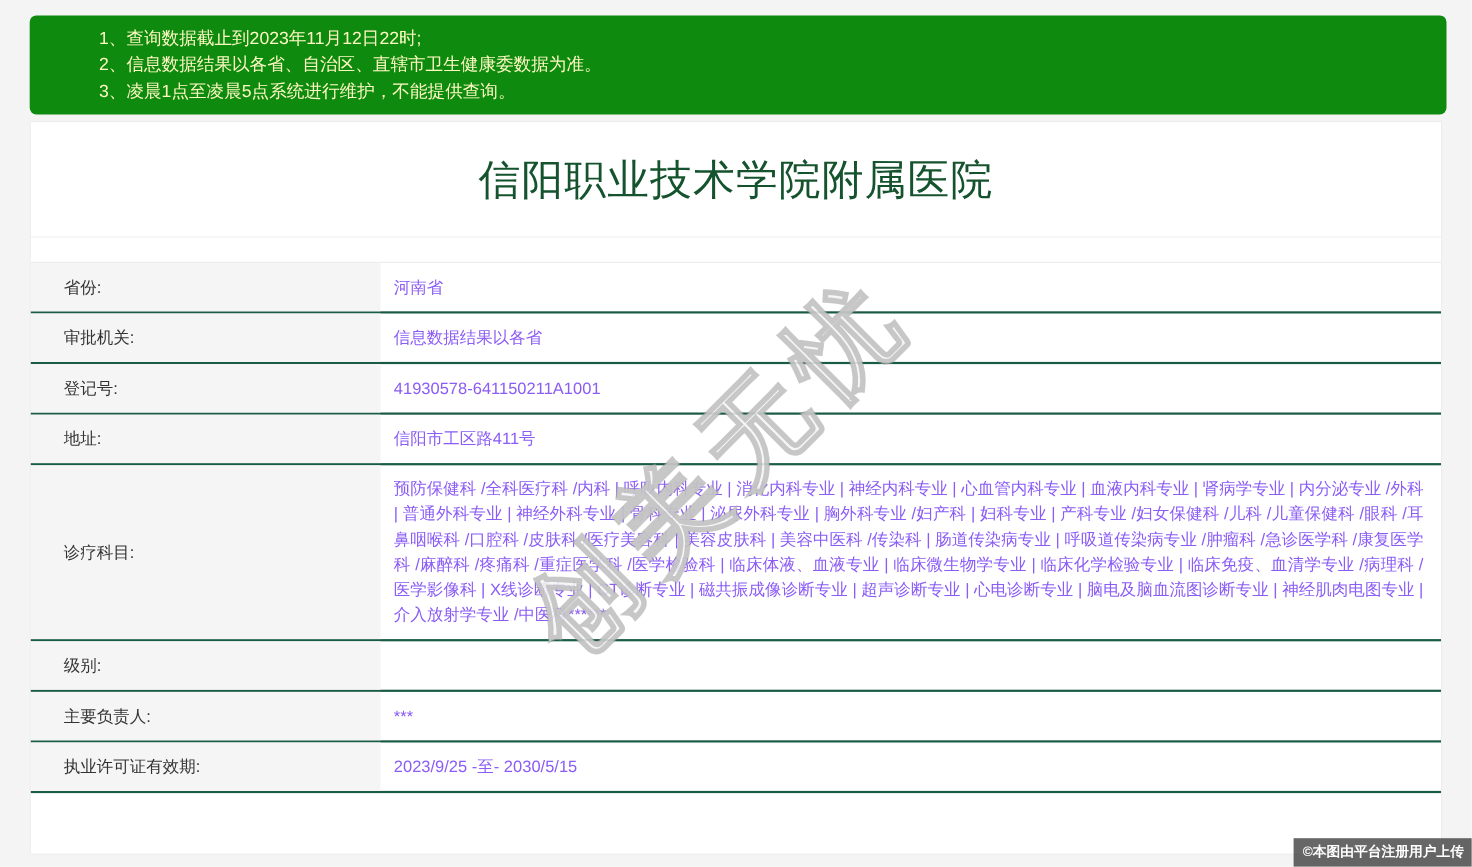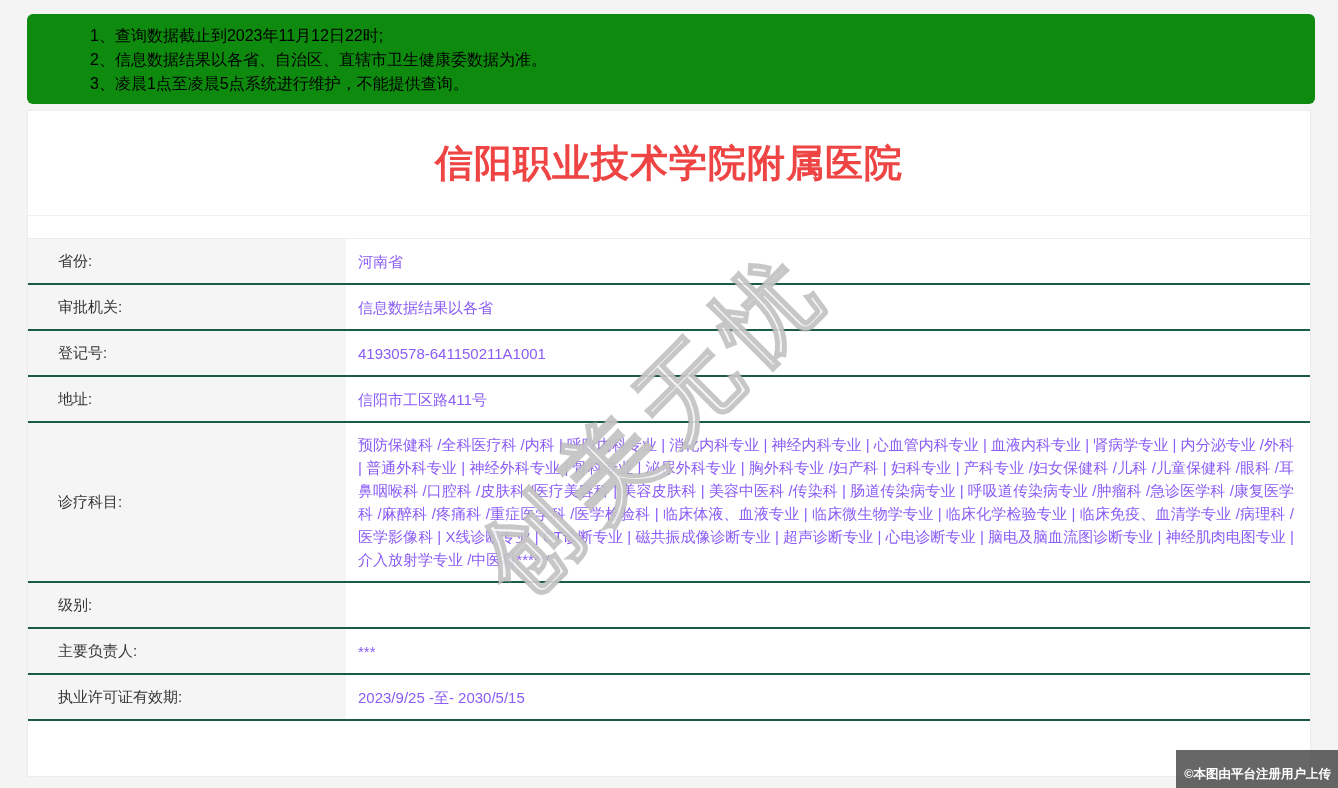--- a/index.html
+++ b/index.html
@@ -8,35 +8,35 @@
     background:#f4f4f4;
     font-family:"Liberation Sans","DejaVu Sans",sans-serif;
     color:#333;
   }
   
   .banner{
     position:absolute;left:27px;top:14px;width:1288px;height:90px;
     background:var(--banner-green,#0e8a0e);
     border-radius:6px;box-sizing:border-box;
     padding:10px 20px 0 63px;
-    color:#000000;font-size:16px;line-height:24px;
+    color:#fef9c3;font-size:16px;line-height:24px;
   }
   .banner .line{white-space:nowrap;}
   
   .card{
     position:absolute;left:27px;top:110px;width:1284px;height:667px;
     background:#ffffff;border:1px solid #ececec;box-sizing:border-box;
   }
   .title-sec{
     height:104px;margin:0 0 22px 0;
     border-bottom:1px solid #f0f0f0;
     display:flex;align-items:center;justify-content:center;
   }
   .title-sec h1{
-    margin:0;font-size:38px;font-weight:700;color:#ef4444;letter-spacing:1px;
+    margin:0;font-size:38px;font-weight:400;color:#14532d;letter-spacing:1px;
   }
   .info-table{border-top:1px solid #ececec;}
   .row{
     display:flex;align-items:stretch;
     border-bottom:2px solid var(--row-border,#1a5b45);
     min-height:44px;
   }
   .row .label{
     width:318px;flex:0 0 318px;box-sizing:border-box;
     background:var(--label-bg,#f5f5f5);
@@ -61,21 +61,21 @@
     color:rgba(255,255,255,0.78);
     -webkit-text-stroke:2px rgba(160,160,160,0.55);
     text-shadow:0 0 1px rgba(150,150,150,0.4);
     pointer-events:none;z-index:5;white-space:nowrap;
   }
   
   .wm-corner{
     position:absolute;right:0;bottom:0;z-index:6;
     background:rgba(45,45,45,0.72);
     color:#fff;font-size:12.5px;font-weight:bold;
-    padding:16px 7px 5px 8px;white-space:nowrap;
+    padding:4px 7px 5px 8px;white-space:nowrap;
   }
 </style>
 </head>
 <body style="--banner-green: #0e8a0e; --row-border: #1a5b45; --label-bg: #f5f5f5;">
 
 <div class="banner" id="notice-banner">
     <div class="line">1、查询数据截止到2023年11月12日22时;</div>
     <div class="line">2、信息数据结果以各省、自治区、直辖市卫生健康委数据为准。</div>
     <div class="line">3、凌晨1点至凌晨5点系统进行维护，不能提供查询。</div>
   </div>

